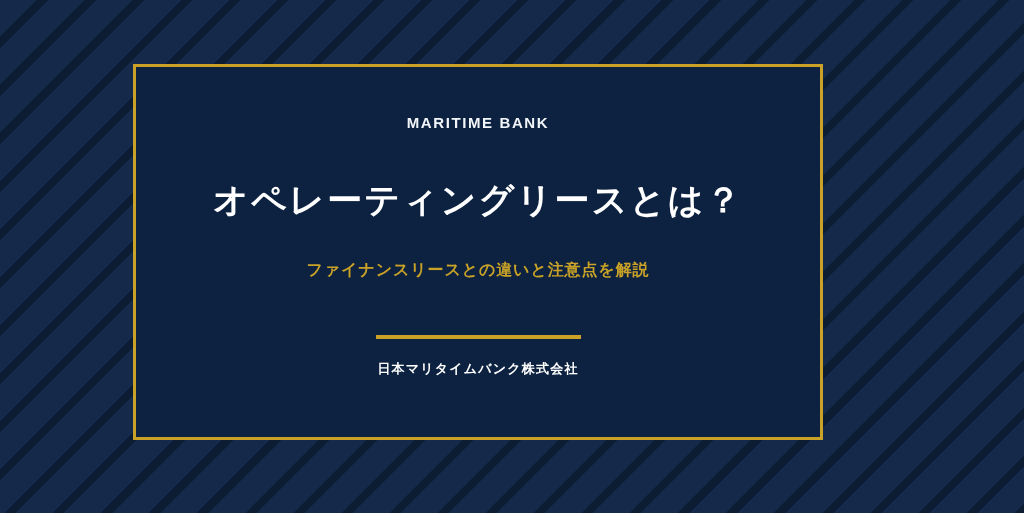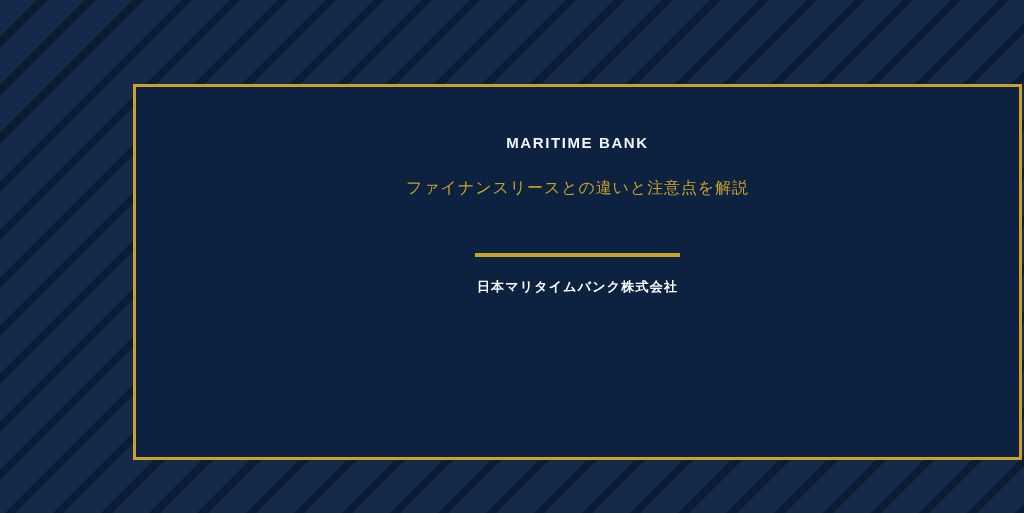--- a/index.html
+++ b/index.html
@@ -21,22 +21,22 @@
       #15294a 26px,
       #0b1c33 26px,
       #0b1c33 34px
     );
   }
 
   
   .card {
     position: absolute;
     left: 133px;
-    top: 84px;
-    width: 889px;
+    top: 64px;
+    width: 690px;
     height: 376px;
     box-sizing: border-box;
     border: 3px solid #c9a227;
     background: #0c2240;
     display: flex;
     flex-direction: column;
     align-items: center;
   }
 
   .eyebrow {
@@ -53,23 +53,23 @@
     margin-top: 49px;
     font-size: 35px;
     font-weight: bold;
     letter-spacing: 2.2px;
     color: #ffffff;
     line-height: 1.18;
     white-space: nowrap;
   }
 
   .subtitle {
-    margin-top: 28px;
+    margin-top: 16px;
     font-size: 16px;
-    font-weight: normal;
+    font-weight: bold;
     letter-spacing: 0.9px;
     color: #c9a227;
     line-height: 1.2;
     white-space: nowrap;
   }
 
   .divider {
     margin-top: 56px;
     width: 205px;
     height: 4px;
@@ -88,20 +88,21 @@
 </style>
 </head>
 <body>
 
 <div id="slide">
 
   <div class="card">
 
     <div class="eyebrow">MARITIME BANK</div>
 
+    <h1 class="title">オペレーティングリースとは？</h1>
 
     <div class="subtitle">ファイナンスリースとの違いと注意点を解説</div>
 
     <div class="divider"></div>
 
     <div class="company">日本マリタイムバンク株式会社</div>
 
   </div>
 
 </div>

